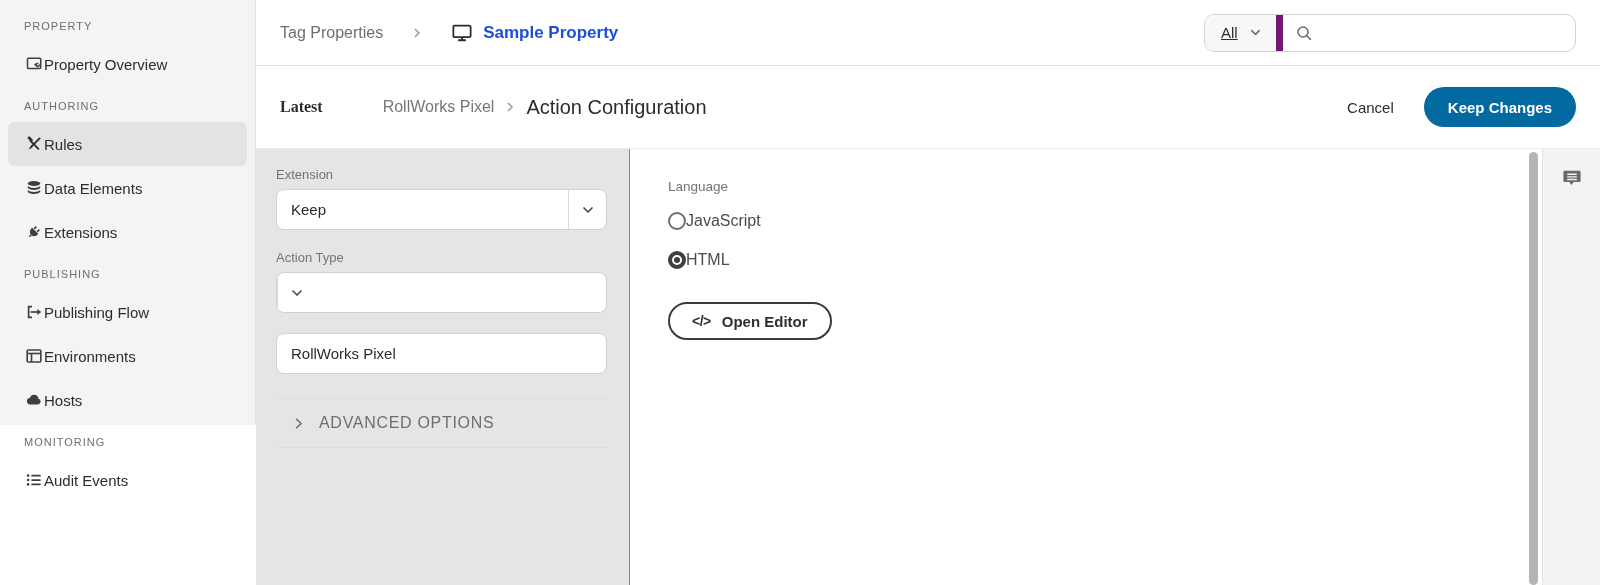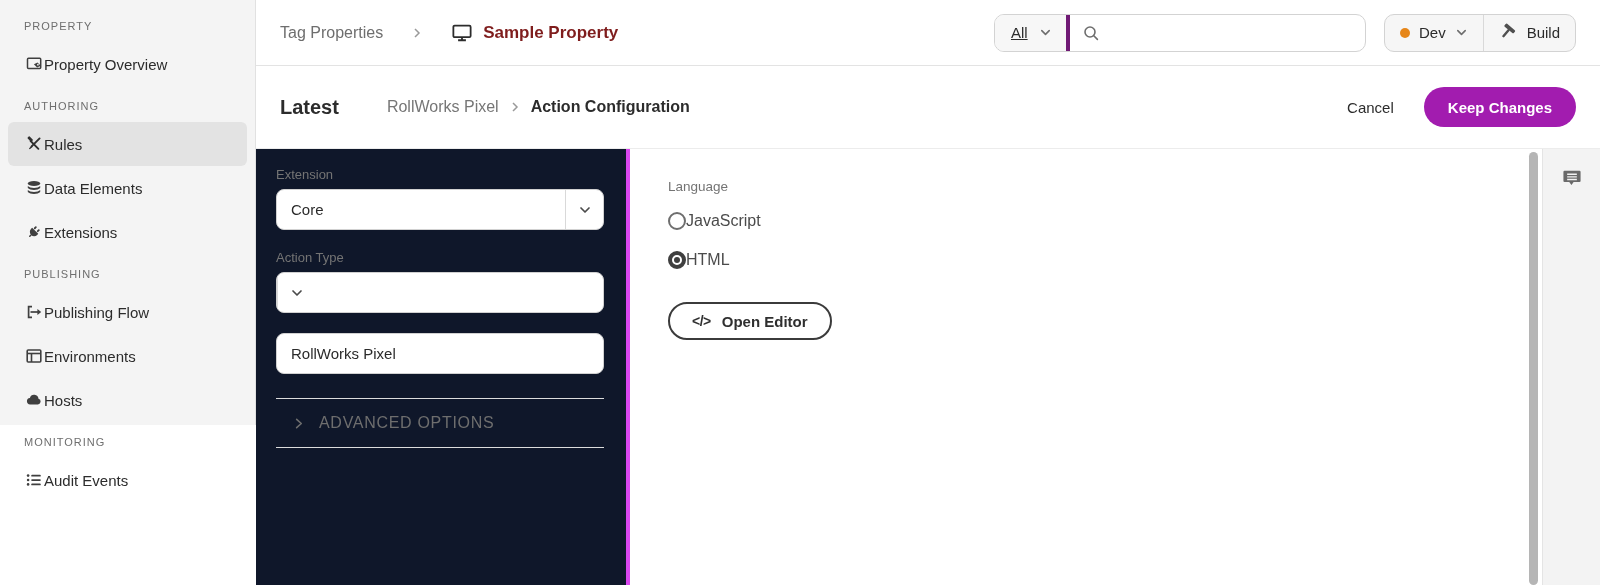--- a/index.html
+++ b/index.html
@@ -31,30 +31,30 @@
   
   .main { flex:1; display:flex; flex-direction:column; }
 
   .topbar {
     height:66px; background:#fff; border-bottom:1px solid #e3e3e3;
     display:flex; align-items:center; padding:0 24px;
   }
   .breadcrumb { display:flex; align-items:center; gap:28px; }
   .crumb-root { font-size:16px; color:#6e6e6e; cursor:pointer; }
   .crumb-sep { color:#9a9a9a; display:flex; }
-  .crumb-current { font-size:17px; font-weight:700; color:#7f1d1d; display:flex; align-items:center; gap:10px; }
+  .crumb-current { font-size:17px; font-weight:700; color:#1d4ed8; display:flex; align-items:center; gap:10px; }
   .topbar-spacer { flex:1; }
 
   .search-group {
     display:flex; align-items:stretch; height:38px; width:372px;
     border:1px solid #d3d3d3; border-radius:10px; overflow:hidden; background:#fff;
   }
   .search-filter {
     display:flex; align-items:center; gap:11px; padding:0 14px 0 16px;
-    background:#f7f7f7; border-right:4px solid #701a75; cursor:pointer;
+    background:#f7f7f7; border-right:7px solid #701a75; cursor:pointer;
     font-size:15px; color:#2c2c2c;text-decoration:underline;
   }
   .search-box { display:flex; align-items:center; gap:8px; padding:0 12px; flex:1; }
   .search-box input {
     border:none; outline:none; flex:1; font-size:15px;
     font-family:"Liberation Sans","DejaVu Sans",sans-serif; background:transparent;
   }
 
   .env-group {
     display:flex; align-items:stretch; height:38px; margin-left:18px;
@@ -64,38 +64,38 @@
     display:flex; align-items:center; gap:9px; padding:0 15px;
     font-size:15px; color:#2c2c2c; cursor:pointer;
   }
   .env-segment.build { border-left:1px solid #d9d9d9; }
   .env-dot { width:10px; height:10px; border-radius:50%; }
 
   .actionbar {
     height:83px; background:#fff; border-bottom:1px solid #ececec;
     display:flex; align-items:center; padding:0 24px;
   }
-  .revision-label { font-size:20px; font-weight:700; color:#2c2c2c; margin-right:48px; }
+  .revision-label { font-size:16px; font-weight:700; color:#2c2c2c; margin-right:60px;font-family:Liberation Serif, serif; }
   .action-crumb { display:flex; align-items:center; gap:10px; }
   .action-crumb-parent { font-size:16px; color:#767676; cursor:pointer; }
-  .action-crumb-current { font-size:16px; font-weight:700; color:#2c2c2c; }
+  .action-crumb-current { font-size:20px; font-weight:400; color:#2c2c2c; }
   .actionbar-spacer { flex:1; }
   .cancel-button { font-size:15px; color:#2c2c2c; background:none; border:none; cursor:pointer;
     font-family:inherit; margin-right:30px; }
   .primary-button {
     height:40px; padding:0 24px; border:none; border-radius:20px;
     color:#fff; font-size:15px; font-weight:700; cursor:pointer; font-family:inherit;
   }
 
   
   .content { flex:1; display:flex; min-height:0; }
 
   .form-panel {
-    width:374px; flex:0 0 374px; background:#0f172a;
-    border-right:4px solid #d946ef; padding:18px 22px 0 20px;
+    width:374px; flex:0 0 374px; background:#e5e5e5;
+    border-right:1px solid #d946ef; padding:18px 22px 0 20px;
   }
   .field { margin-bottom:20px; }
   .field-label { font-size:13px; color:#747474; margin-bottom:7px; }
   .select-box {
     height:41px; background:#fff; border:1px solid #d1d1d1; border-radius:8px;
     display:flex; align-items:stretch; overflow:hidden; cursor:pointer;
   }
   .select-value { flex:1; display:flex; align-items:center; padding:0 14px; font-size:15px; color:#2b2b2b; }
   .select-caret {
     width:38px; border-left:1px solid #d9d9d9; display:flex; align-items:center; justify-content:center;
@@ -284,67 +284,45 @@
         <span>
           <svg width="18" height="18" viewBox="0 0 18 18" fill="none">
             <circle cx="8" cy="8" r="5" stroke="#6e6e6e" stroke-width="1.6"></circle>
             <path d="M11.8 11.8 L15.4 15.4" stroke="#6e6e6e" stroke-width="1.6" stroke-linecap="round"></path>
           </svg>
         </span>
         <input type="text" placeholder="" style="">
       </div>
     </div>
 
-    <div class="env-group">
-      <div class="env-segment">
-        <span class="env-dot" style="background:#e68619;"></span>
-        <span>Dev</span>
-        <span>
-          <svg width="13" height="13" viewBox="0 0 14 14" fill="none">
-              <path d="M3 5l4 4 4-4" stroke="#6e6e6e" stroke-width="1.7" stroke-linecap="round" stroke-linejoin="round"></path>
-            </svg>
-        </span>
-      </div>
-      <div class="env-segment build">
-        <span>
-          <svg width="19" height="19" viewBox="0 0 18 18" fill="#505050">
-            <g transform="rotate(40 9 7)">
-              <rect x="3" y="3" width="11.4" height="3.6" rx="1"></rect>
-              <rect x="7.7" y="5.8" width="2.3" height="9.6" rx="1.1"></rect>
-            </g>
-          </svg>
-        </span>
-        <span>Build</span>
-      </div>
-    </div>
   </header>
 
   <div class="actionbar">
     <span class="revision-label">Latest</span>
     <div class="action-crumb">
       <span class="action-crumb-parent">RollWorks Pixel</span>
       <span class="crumb-sep">
         <svg width="12" height="12" viewBox="0 0 12 12" fill="none">
             <path d="M4 2l4 4-4 4" stroke="#9a9a9a" stroke-width="1.5"></path>
           </svg>
       </span>
       <span class="action-crumb-current">Action Configuration</span>
     </div>
     <div class="actionbar-spacer"></div>
     <button class="cancel-button">Cancel</button>
-    <button class="primary-button" style="background:#a21caf;">Keep Changes</button>
+    <button class="primary-button" style="background:#0369a1;">Keep Changes</button>
   </div>
 
   <div class="content">
 
     <div class="form-panel">
       <div class="field">
         <div class="field-label">Extension</div>
         <div class="select-box">
-          <span class="select-value">Core</span>
+          <span class="select-value">Keep</span>
           <span class="select-caret">
             <svg width="14" height="14" viewBox="0 0 14 14" fill="none">
                 <path d="M3 5l4 4 4-4" stroke="#4b4b4b" stroke-width="1.7" stroke-linecap="round" stroke-linejoin="round"></path>
               </svg>
           </span>
         </div>
       </div>
 
       <div class="field">
         <div class="field-label">Action Type</div>

